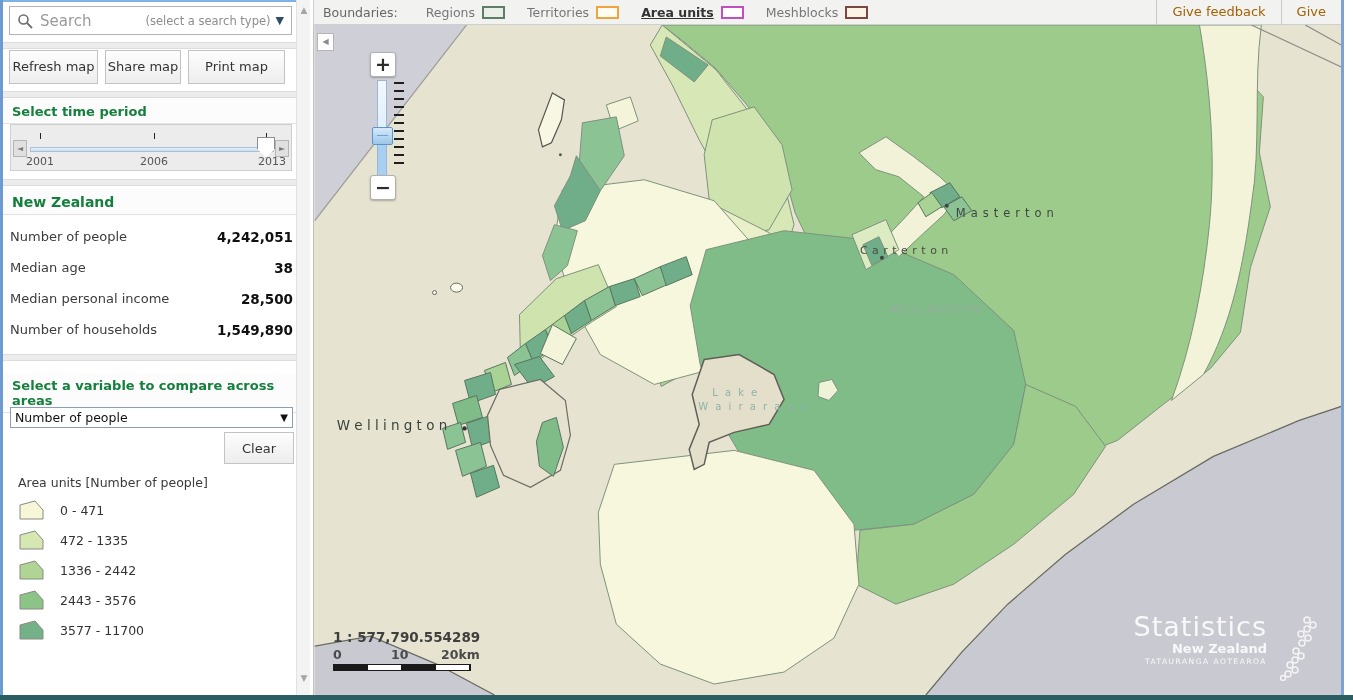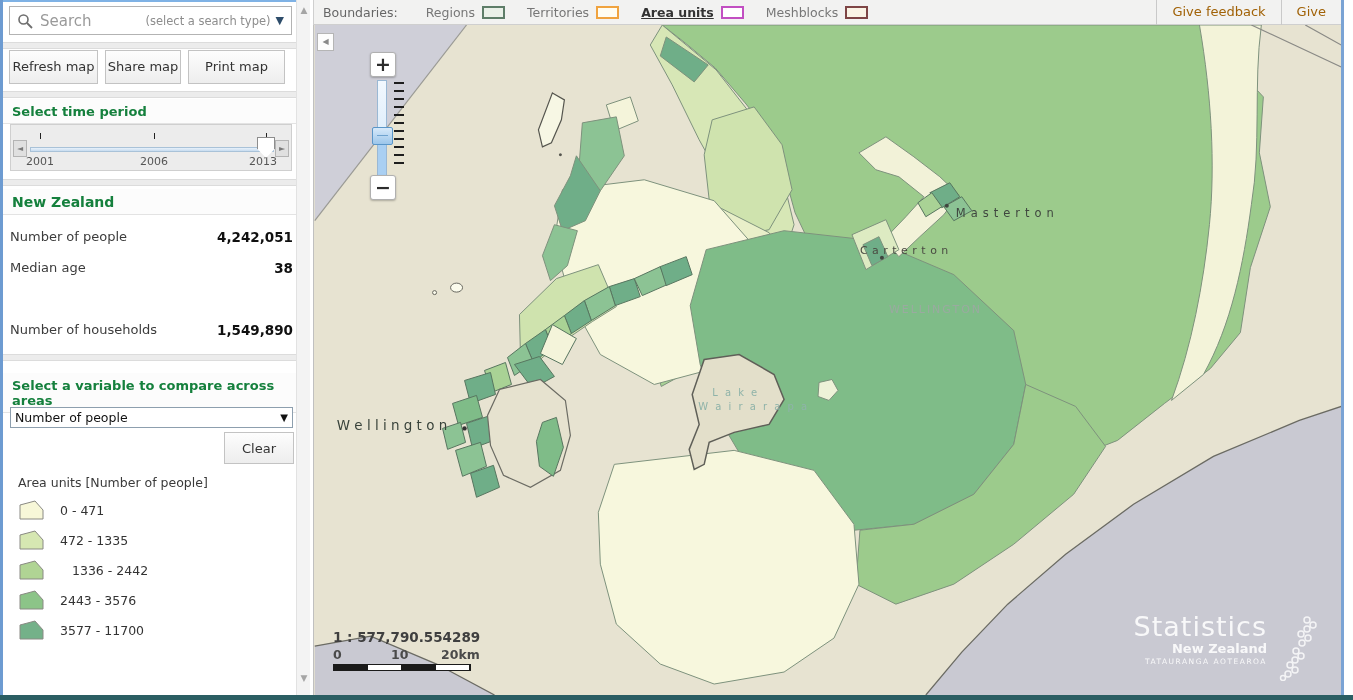--- a/index.html
+++ b/index.html
@@ -121,36 +121,40 @@
 
     <div class="slider-panel">
       <div class="sl-arrow" style="left:2px;">◄</div>
       <div class="sl-arrow" style="right:2px;">►</div>
       <div class="sl-track"></div>
       <div class="sl-tick" style="left:29px;"></div>
       <div class="sl-tick" style="left:143px;"></div>
       <div class="sl-tick" style="left:255px;"></div>
       <span class="sl-year" style="left:29px;">2001</span>
       <span class="sl-year" style="left:143px;">2006</span>
-      <span class="sl-year" style="left:252px;">2013</span>
+      <span class="sl-year" style="left:261px;">2013</span>
       <div class="sl-handle"></div>
     </div>
 
     <div class="sep" style="top:177px;"></div>
 
     <div class="sb-header sb-header2" style="top:187px;">New Zealand</div>
 
     <div class="stat-row" style="top:219px;">
       <span class="stat-label">Number of people</span>
       <span class="stat-value">4,242,051</span>
     </div>
     <div class="stat-row" style="top:250px;">
       <span class="stat-label">Median age</span>
       <span class="stat-value">38</span>
     </div>
+    <div class="stat-row" style="top:281px;">
+      <span class="stat-label">Median personal income</span>
+      <span class="stat-value">28,500</span>
+    </div>
     <div class="stat-row" style="top:312px;gap:20px;">
       <span class="stat-label">Number of households</span>
       <span class="stat-value">1,549,890</span>
     </div>
 
     <div class="sep" style="top:352px;"></div>
 
     <div class="sb-header" style="top:371px;">Select a variable to compare across areas</div>
 
     <div class="var-select">
@@ -167,21 +171,21 @@
         <polygon points="2,6 17,2 25,11 25,20 2,20" stroke="#8a8a84" stroke-width="1" fill="#f7f7d8"></polygon>
       </svg>
       <span class="legend-range">0 - 471</span>
     </div>
     <div class="legend-item" style="top:526px;">
       <svg width="27" height="22">
         <polygon points="2,6 17,2 25,11 25,20 2,20" stroke="#8a8a84" stroke-width="1" fill="#d6e7b2"></polygon>
       </svg>
       <span class="legend-range">472 - 1335</span>
     </div>
-    <div class="legend-item" style="top:556px;gap:12px;">
+    <div class="legend-item" style="top:556px;">
       <svg width="27" height="22">
         <polygon points="2,6 17,2 25,11 25,20 2,20" stroke="#8a8a84" stroke-width="1" fill="#b0d494"></polygon>
       </svg>
       <span class="legend-range">1336 - 2442</span>
     </div>
     <div class="legend-item" style="top:586px;">
       <svg width="27" height="22">
         <polygon points="2,6 17,2 25,11 25,20 2,20" stroke="#8a8a84" stroke-width="1" fill="#8cc488"></polygon>
       </svg>
       <span class="legend-range">2443 - 3576</span>

